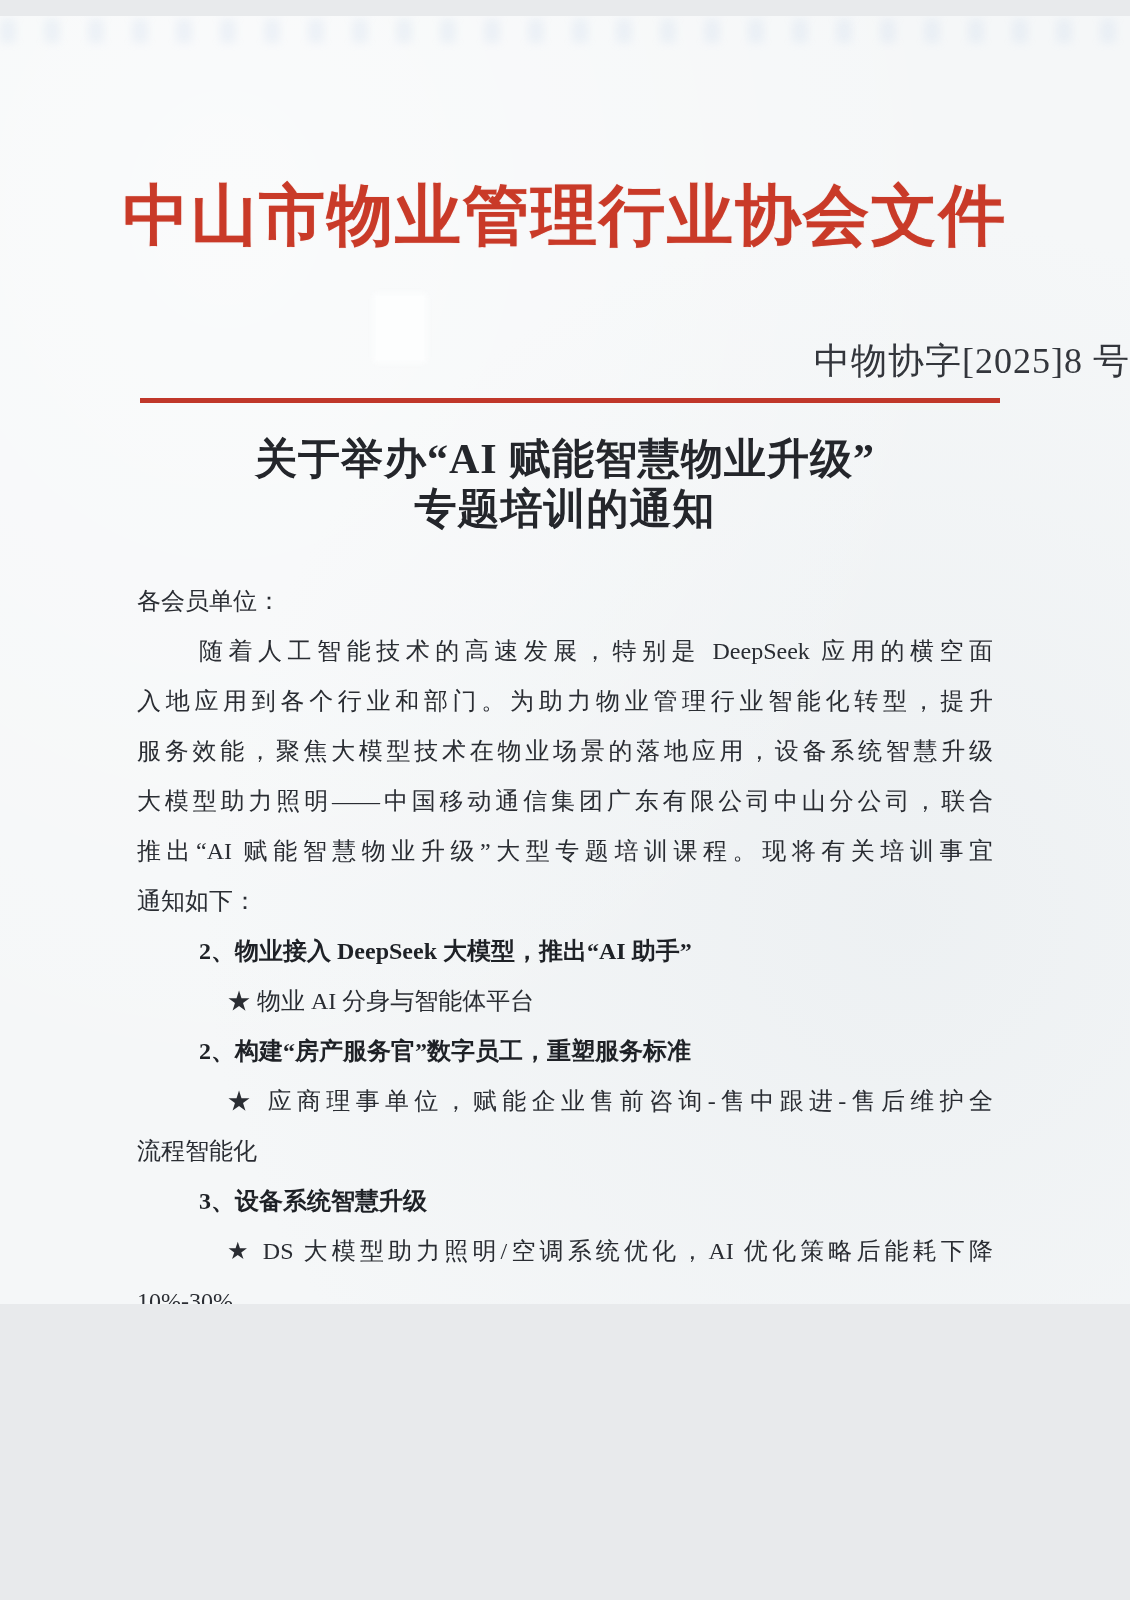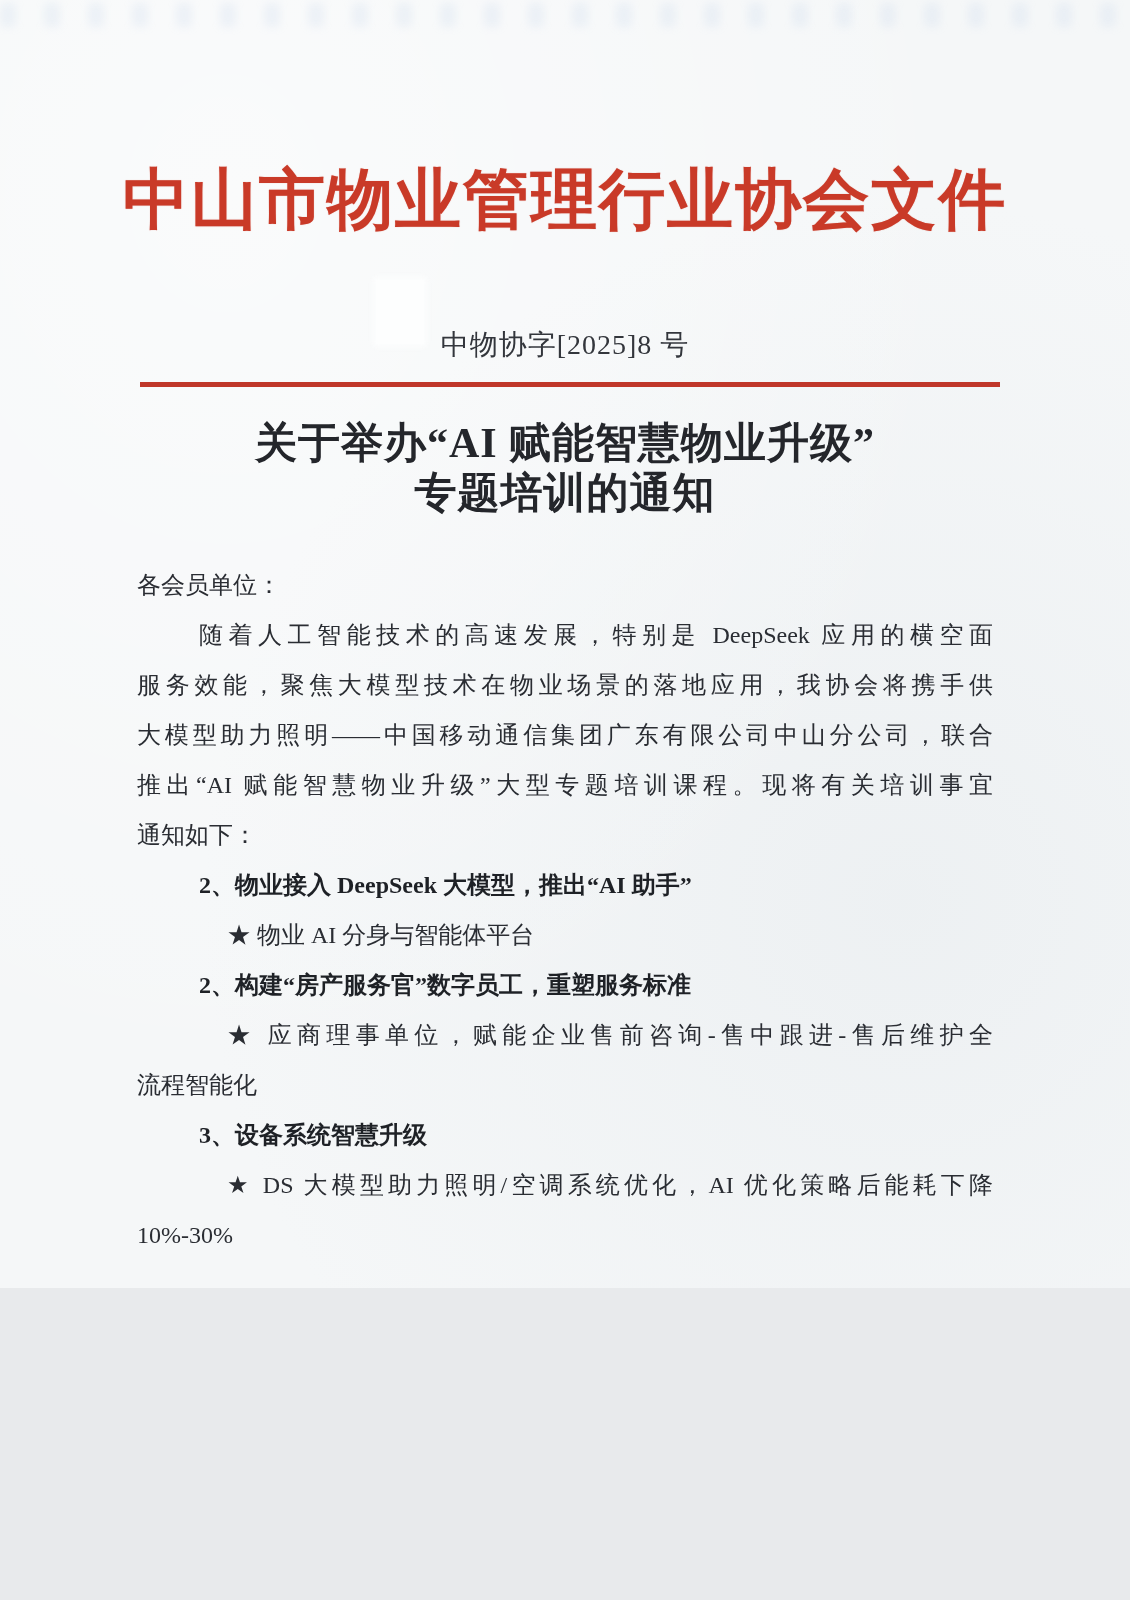--- a/index.html
+++ b/index.html
@@ -5,21 +5,21 @@
   html, body {
     margin: 0;
     padding: 0;
     background: #e8eaec;
     font-family: "Liberation Serif", "DejaVu Serif", serif;
   }
   .page {
     position: relative;
     width: 1130px;
     height: 1288px;
-    margin: 0 auto;
+    margin: 16px auto;
     background: #f5f7f8;
     background-image:
       radial-gradient(ellipse at 20% 15%, rgba(255,255,255,.5), rgba(255,255,255,0) 60%),
       radial-gradient(ellipse at 80% 70%, rgba(222,228,232,.35), rgba(255,255,255,0) 55%);
     overflow: hidden;
     color: #2a2d33;
   }
   .scan-streaks {
     position: absolute;
     top: 3px; left: 0; right: 0;
@@ -46,23 +46,23 @@
   .white-patch {
     position: absolute;
     top: 280px; left: 376px;
     width: 48px; height: 64px;
     background: #fdfefe;
     box-shadow: 0 0 6px 3px rgba(253,254,254,.9);
   }
   .doc-number {
     position: absolute;
     top: 325px; left: 0; right: 0;
-    text-align: center;
+    text-align: right;
     line-height: 40px;
-    font-size: 28px;
+    font-size: 36px;
     color: #33363c;
     letter-spacing: 1px;
   }
   .red-rule {
     position: absolute;
     top: 382px; left: 140px;
     width: 860px; height: 5px;
     background: #c0372a;
   }
   .doc-title {
@@ -122,21 +122,22 @@
   <div class="red-rule"></div>
 
   <div class="doc-title">
     <div>关于举办“AI 赋能智慧物业升级”</div>
     <div>专题培训的通知</div>
   </div>
 
   <div class="body-text">
     <div class="line">各会员单位：</div>
     <div class="line indent1 fill">随着人工智能技术的高速发展，特别是 DeepSeek 应用的横空面</div>
-    <div class="line fill">服务效能，聚焦大模型技术在物业场景的落地应用，我协会将携手供</div>
+    <div class="line fill">入地应用到各个行业和部门。为助力物业管理行业智能化转型，提升</div>
+    <div class="line fill">服务效能，聚焦大模型技术在物业场景的落地应用，设备系统智慧升级</div>
     <div class="line fill">大模型助力照明——中国移动通信集团广东有限公司中山分公司，联合</div>
     <div class="line fill">推出“AI 赋能智慧物业升级”大型专题培训课程。现将有关培训事宜</div>
     <div class="line">通知如下：</div>
     <div class="line indent1 bold">2、物业接入 DeepSeek 大模型，推出“AI 助手”</div>
     <div class="line indent2">★ 物业 AI 分身与智能体平台</div>
     <div class="line indent1 bold">2、构建“房产服务官”数字员工，重塑服务标准</div>
     <div class="line indent2 fill">★ 应商理事单位，赋能企业售前咨询-售中跟进-售后维护全</div>
     <div class="line">流程智能化</div>
     <div class="line indent1 bold">3、设备系统智慧升级</div>
     <div class="line indent2 fill">★ DS 大模型助力照明/空调系统优化，AI 优化策略后能耗下降</div>

